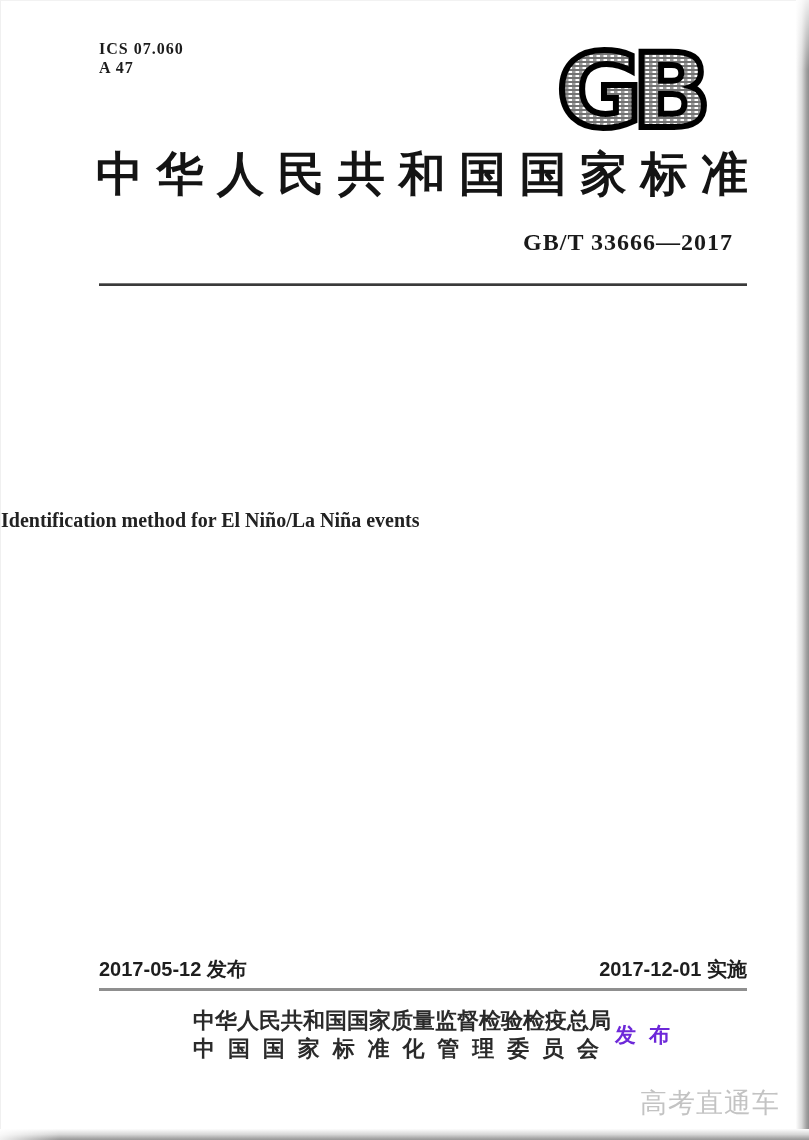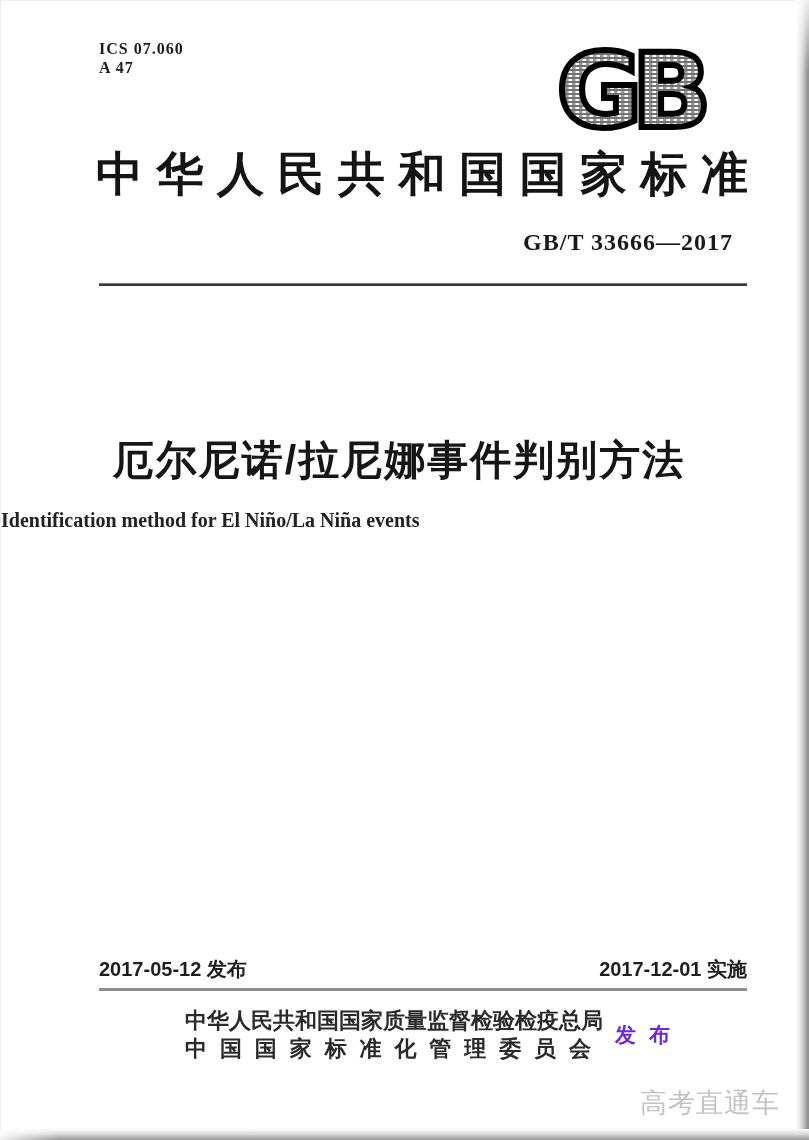--- a/index.html
+++ b/index.html
@@ -135,21 +135,21 @@
 
   .rule-bottom {
     position: absolute;
     left: 98px; top: 987px;
     width: 648px; height: 3px;
     background: #8f8f8f;
   }
 
   .issuer-block {
     position: absolute;
-    left: 184px; top: 1006px;
+    left: 192px; top: 1006px;
     width: 406px;
     font-family: "Liberation Serif", "DejaVu Serif", serif;
     font-weight: bold;
     font-size: 22px;
     line-height: 28px;
     color: #2a2a2a;
   }
   .issuer-line {
     text-align: justify;
     text-align-last: justify;
@@ -198,21 +198,20 @@
       </defs>
       <text x="92" y="90" text-anchor="middle" font-family="'DejaVu Sans', sans-serif" font-weight="bold" font-size="104" letter-spacing="-10" fill="url(#gbhatch)" stroke="#000000" stroke-width="6">GB</text>
     </svg>
 
     <div class="nat-title">中华人民共和国国家标准</div>
 
     <div class="std-code">GB/T 33666—2017</div>
 
     <div class="rule-top"></div>
 
-    <div class="doc-title-cn">厄尔尼诺/拉尼娜事件判别方法</div>
 
     <div class="doc-title-en">Identification method for El Niño/La Niña events</div>
 
     <div class="dates-row">
       <span>2017-05-12 发布</span>
       <span>2017-12-01 实施</span>
     </div>
 
     <div class="rule-bottom"></div>
 

